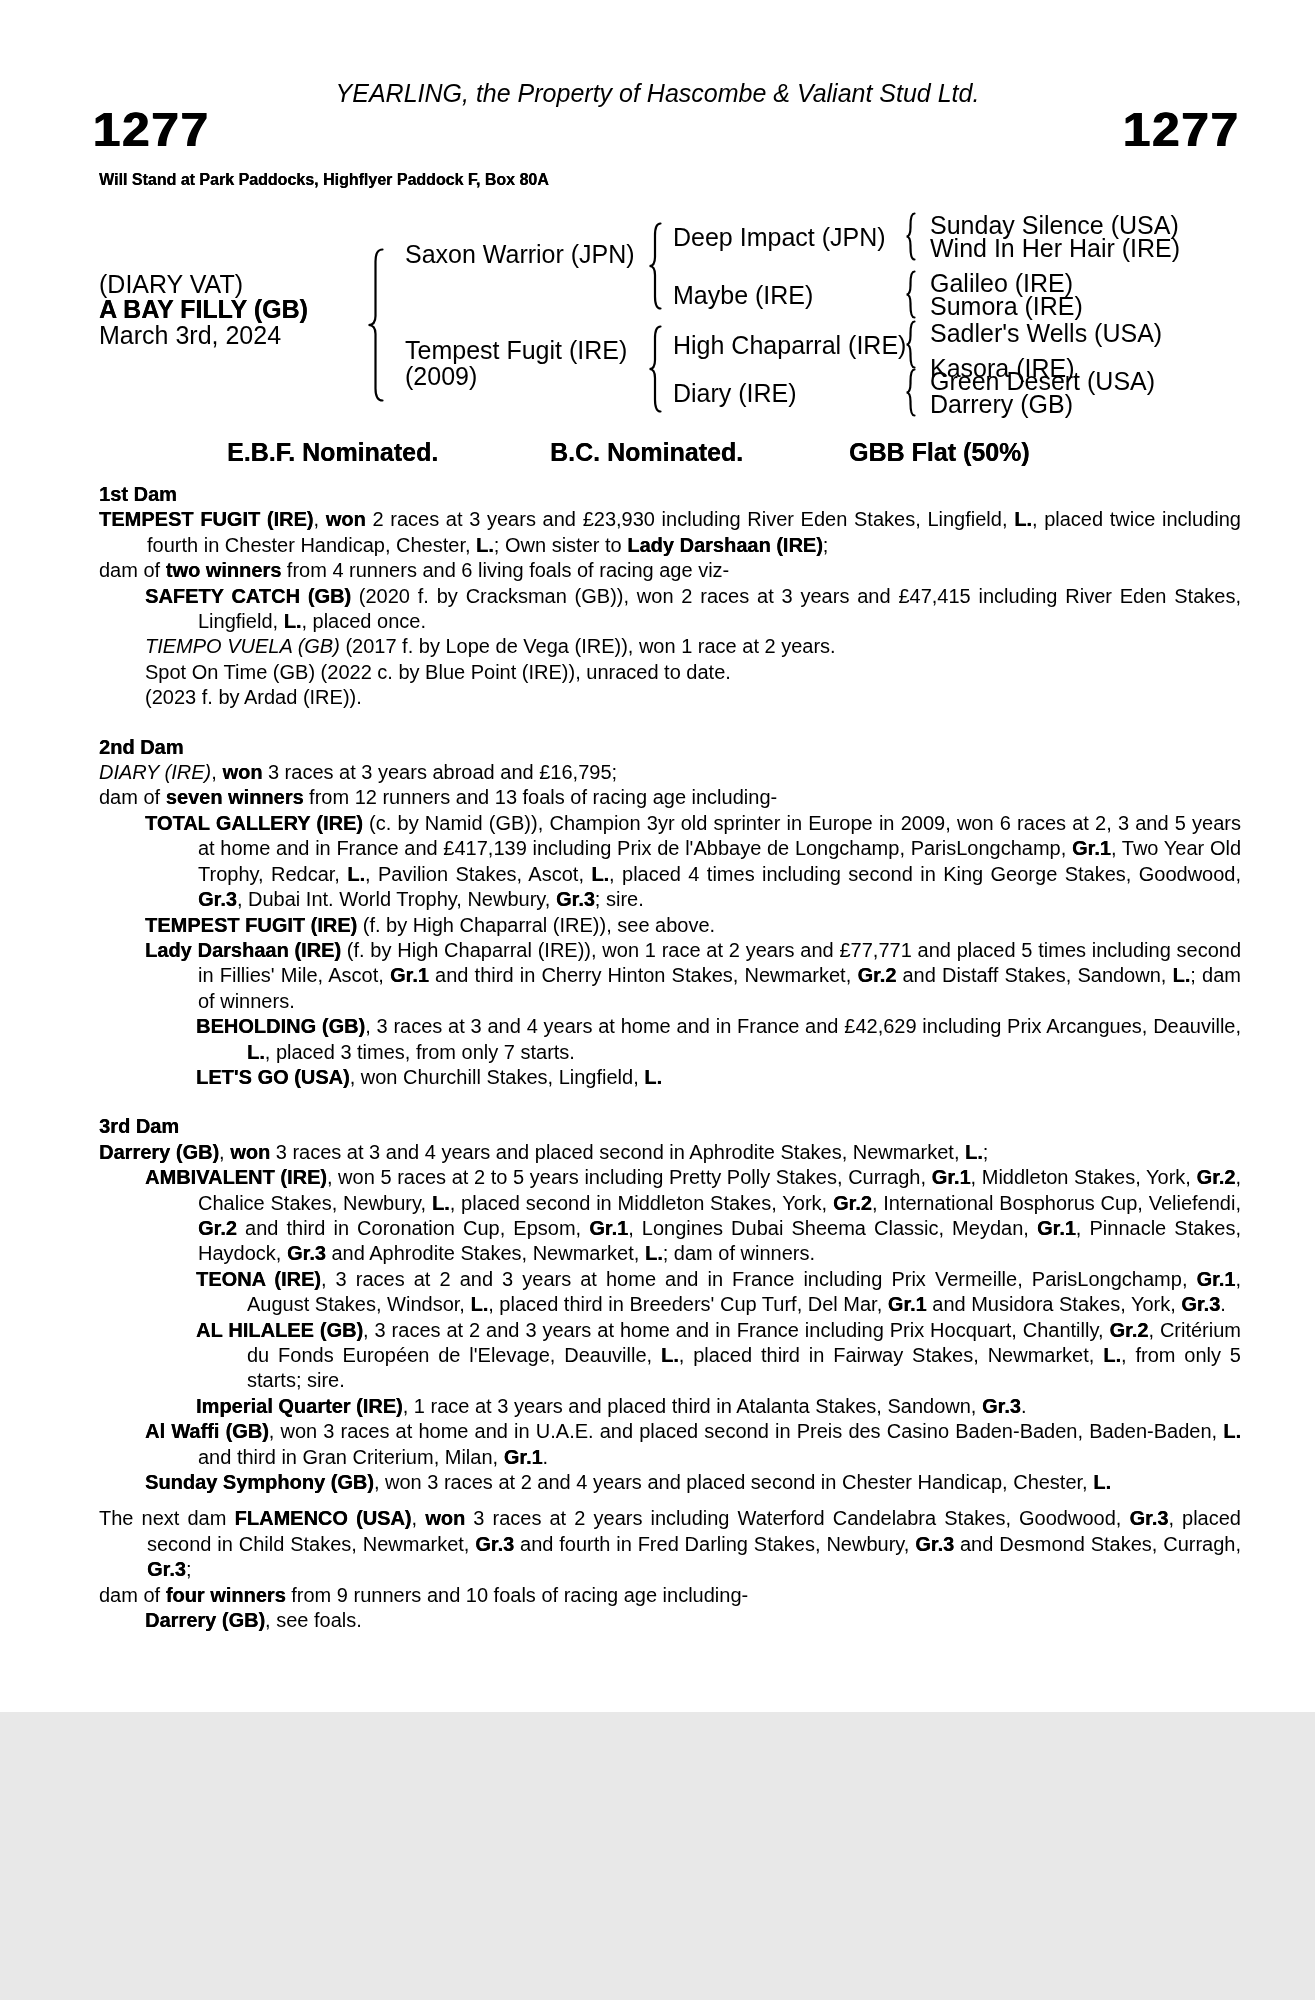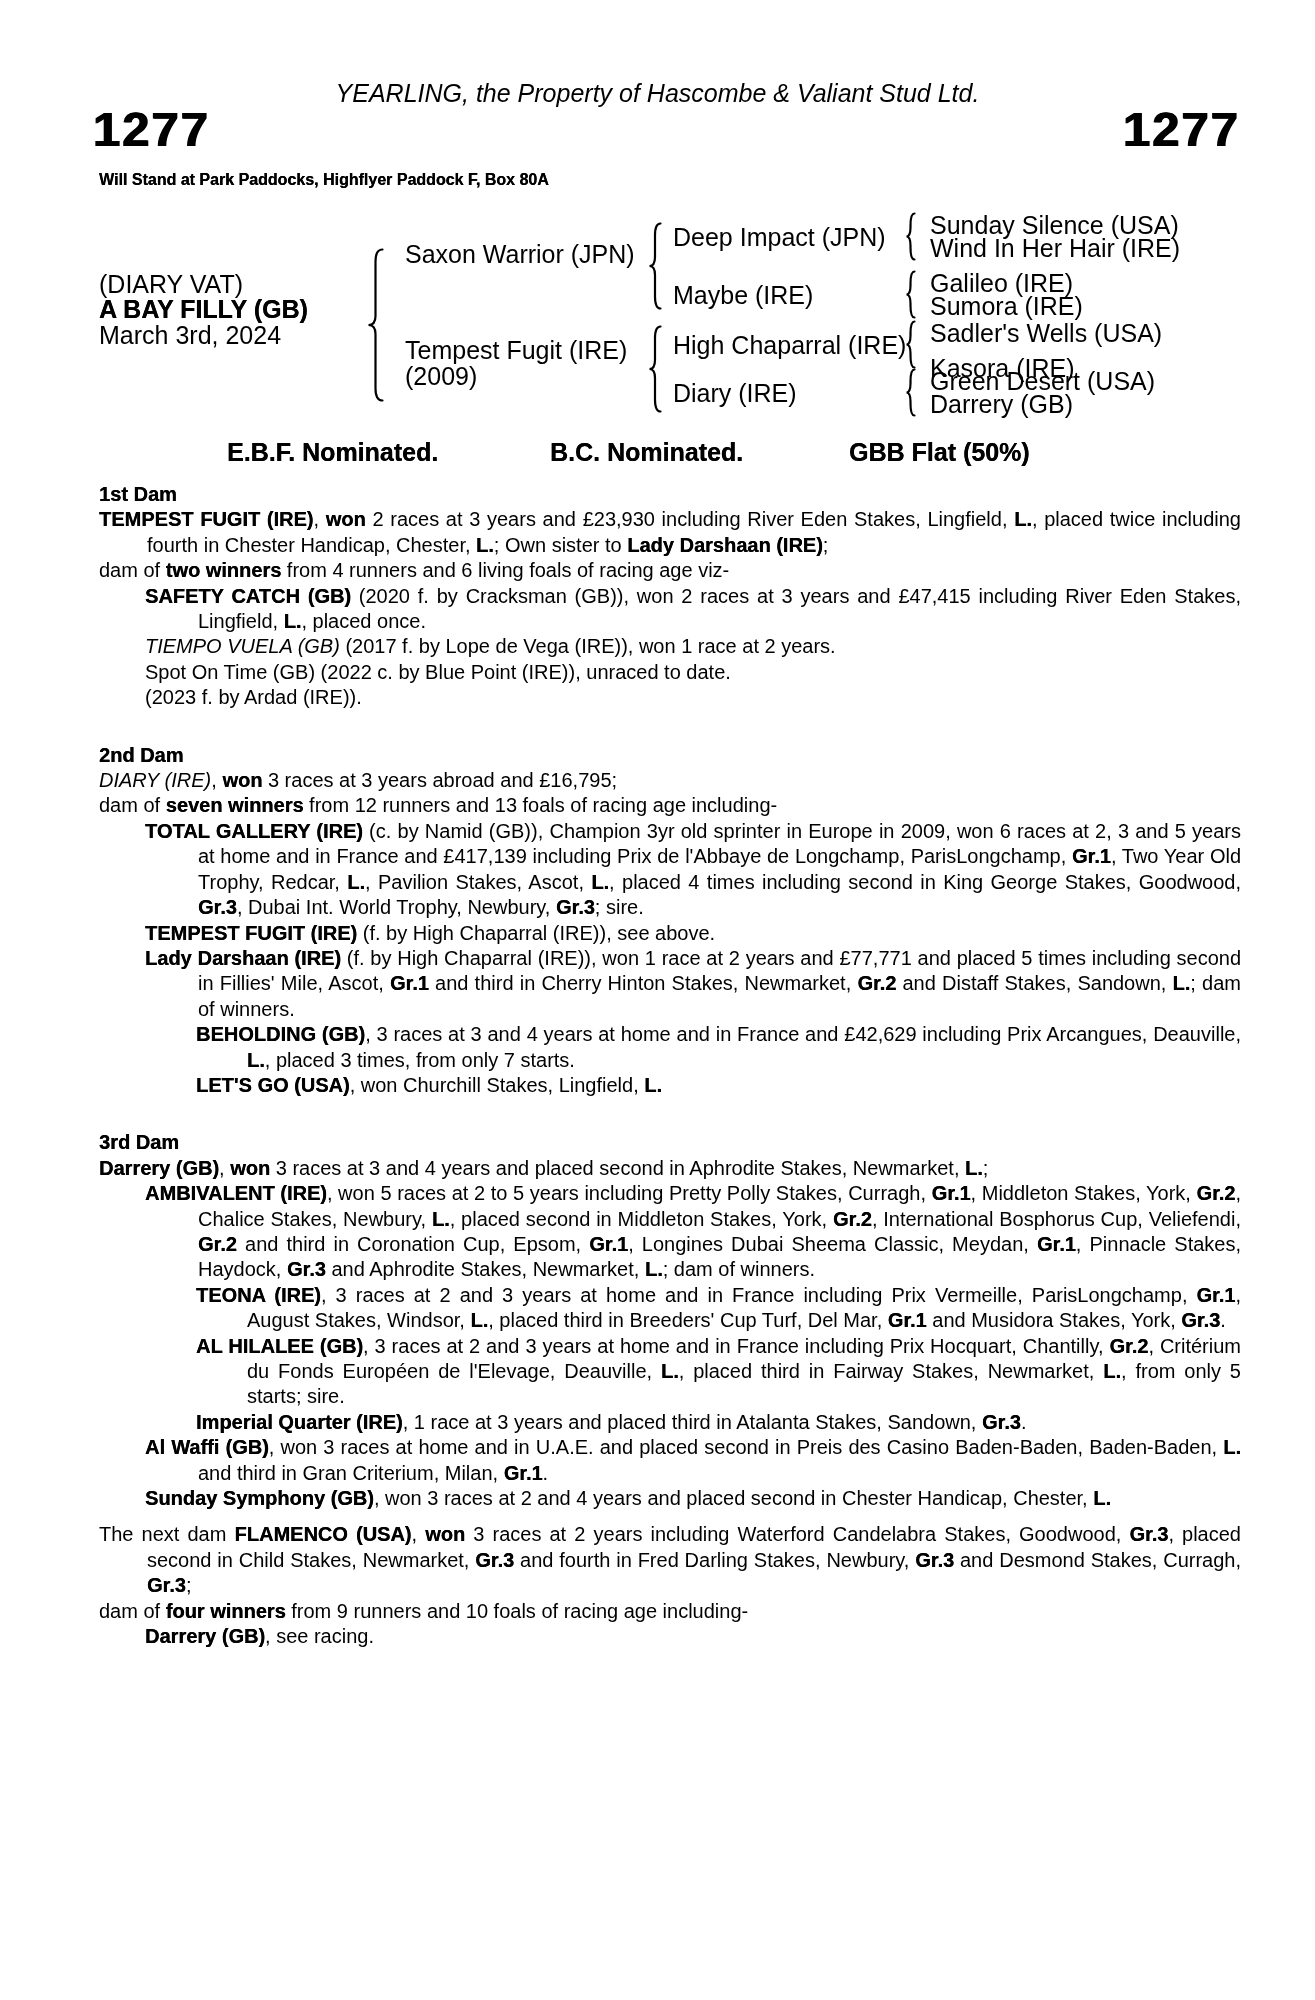--- a/index.html
+++ b/index.html
@@ -1,17 +1,17 @@
 <!DOCTYPE html>
 <html><head>
 <meta charset="utf-8">
 <style>
   html,body{margin:0;padding:0;background:#e8e8e8;}
   .page{
-    position:relative;width:1315px;height:2000px;background:#ffffff;
+    position:relative;width:1315px;height:1712px;background:#ffffff;
     font-family:"Liberation Sans", sans-serif;color:#000;overflow:hidden;
   }
   .abs{position:absolute;}
   .title{top:80px;left:0;width:100%;text-align:center;font-style:italic;font-size:25px;line-height:27px;}
   .lot{top:104px;font-size:49px;line-height:50px;font-weight:bold;letter-spacing:2px;
        text-shadow:0.7px 0 0 #000,-0.7px 0 0 #000;text-align:center;}
   .lot-left{left:93px;}
   .lot-right{right:75px;}
   .stand{top:166px;left:99px;font-size:16px;line-height:28px;font-weight:bold;
          text-shadow:0.3px 0 0 #000;}
@@ -20,21 +20,21 @@
   .tree .nm{position:absolute;white-space:nowrap;}
   .tree .bold{font-weight:bold;text-shadow:0.3px 0 0 #000;}
   .brace{position:absolute;}
   
   .noms{top:438px;left:99px;width:1142px;height:28px;font-weight:bold;font-size:25px;
         text-shadow:0.3px 0 0 #000;}
   .noms span{position:absolute;white-space:nowrap;}
   
   .bodytext{top:482px;left:99px;width:1142px;font-size:20px;line-height:25.4px;}
   .section{margin:0;}
-  .section + .section{margin-top:32px;}
+  .section + .section{margin-top:24px;}
   .section.tight{margin-top:11px;}
   .sec-head{font-weight:bold;text-shadow:0.3px 0 0 #000;}
   .bodytext p{margin:0;text-align:justify;}
   .lvl0{padding-left:48px;text-indent:-48px;}
   .lvl1{padding-left:99px;text-indent:-53px;}
   .lvl2{padding-left:148px;text-indent:-51px;}
   .b{font-weight:bold;text-shadow:0.3px 0 0 #000;}
   .i{font-style:italic;}
 </style>
 </head>
@@ -128,17 +128,17 @@
         <p class="lvl1"><span class="b">AMBIVALENT (IRE)</span><span>, won 5 races at 2 to 5 years including Pretty Polly Stakes, Curragh, </span><span class="b">Gr.1</span><span>, Middleton Stakes, York, </span><span class="b">Gr.2</span><span>, Chalice Stakes, Newbury, </span><span class="b">L.</span><span>, placed second in Middleton Stakes, York, </span><span class="b">Gr.2</span><span>, International Bosphorus Cup, Veliefendi, </span><span class="b">Gr.2</span><span> and third in Coronation Cup, Epsom, </span><span class="b">Gr.1</span><span>, Longines Dubai Sheema Classic, Meydan, </span><span class="b">Gr.1</span><span>, Pinnacle Stakes, Haydock, </span><span class="b">Gr.3</span><span> and Aphrodite Stakes, Newmarket, </span><span class="b">L.</span><span>; dam of winners.</span></p>
         <p class="lvl2"><span class="b">TEONA (IRE)</span><span>, 3 races at 2 and 3 years at home and in France including Prix Vermeille, ParisLongchamp, </span><span class="b">Gr.1</span><span>, August Stakes, Windsor, </span><span class="b">L.</span><span>, placed third in Breeders' Cup Turf, Del Mar, </span><span class="b">Gr.1</span><span> and Musidora Stakes, York, </span><span class="b">Gr.3</span><span>.</span></p>
         <p class="lvl2"><span class="b">AL HILALEE (GB)</span><span>, 3 races at 2 and 3 years at home and in France including Prix Hocquart, Chantilly, </span><span class="b">Gr.2</span><span>, Critérium du Fonds Européen de l'Elevage, Deauville, </span><span class="b">L.</span><span>, placed third in Fairway Stakes, Newmarket, </span><span class="b">L.</span><span>, from only 5 starts; sire.</span></p>
         <p class="lvl2"><span class="b">Imperial Quarter (IRE)</span><span>, 1 race at 3 years and placed third in Atalanta Stakes, Sandown, </span><span class="b">Gr.3</span><span>.</span></p>
         <p class="lvl1"><span class="b">Al Waffi (GB)</span><span>, won 3 races at home and in U.A.E. and placed second in Preis des Casino Baden-Baden, Baden-Baden, </span><span class="b">L.</span><span> and third in Gran Criterium, Milan, </span><span class="b">Gr.1</span><span>.</span></p>
         <p class="lvl1"><span class="b">Sunday Symphony (GB)</span><span>, won 3 races at 2 and 4 years and placed second in Chester Handicap, Chester, </span><span class="b">L.</span></p>
       </div>
       <div class="section tight">
         <p class="lvl0"><span>The next dam </span><span class="b">FLAMENCO (USA)</span><span>, </span><span class="b">won</span><span> 3 races at 2 years including Waterford Candelabra Stakes, Goodwood, </span><span class="b">Gr.3</span><span>, placed second in Child Stakes, Newmarket, </span><span class="b">Gr.3</span><span> and fourth in Fred Darling Stakes, Newbury, </span><span class="b">Gr.3</span><span> and Desmond Stakes, Curragh, </span><span class="b">Gr.3</span><span>;</span></p>
         <p class="lvl0"><span>dam of </span><span class="b">four winners</span><span> from 9 runners and 10 foals of racing age including-</span></p>
-        <p class="lvl1"><span class="b">Darrery (GB)</span><span>, see racing.</span></p>
+        <p class="lvl1"><span class="b">Darrery (GB)</span><span>, see foals.</span></p>
       </div>
     </div>
 
 </div>
 
 </body></html>

